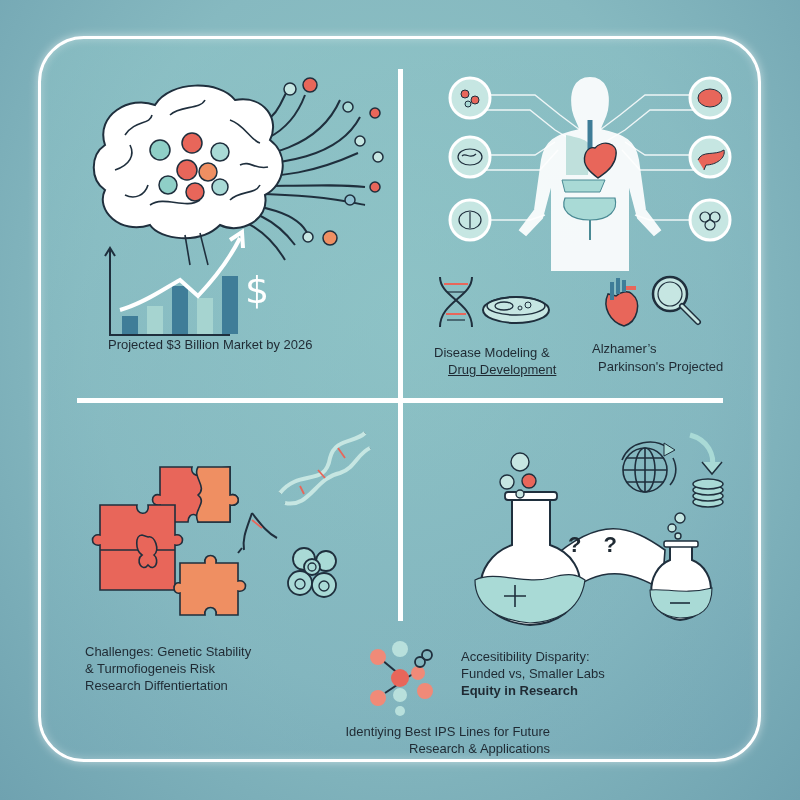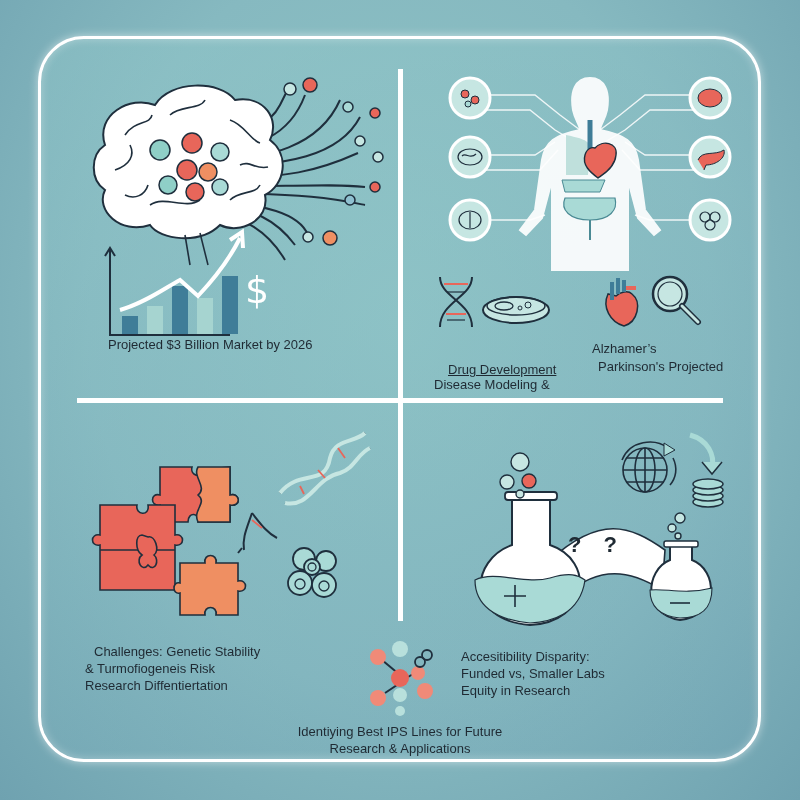--- a/index.html
+++ b/index.html
@@ -11,21 +11,21 @@
   }
   .frame {
     position:absolute; left:38px; top:36px; width:723px; height:726px;
     border:3px solid #ffffff; border-radius:46px; box-sizing:border-box;
     box-shadow: 0 0 10px rgba(255,255,255,0.55), inset 0 0 10px rgba(255,255,255,0.35);
     background: linear-gradient(160deg, rgba(150,205,205,0.35), rgba(110,160,180,0.25));
   }
   .vdiv { position:absolute; left:398px; top:69px; width:5px; height:552px; background:#fff; }
   .hdiv { position:absolute; left:77px; top:398px; width:646px; height:5px; background:#fff; }
   .label { position:absolute; font-size:13px; line-height:17px; color:#1f2a33; white-space:nowrap; }
-  .center { text-align:center; }
+  .center { text-align:right; }
   svg { position:absolute; overflow:visible; }
 </style>
 </head>
 <body>
 
 <div class="frame"></div>
 <div class="vdiv"></div>
 <div class="hdiv"></div>
 
 <svg width="320" height="200" style="left:90px;top:75px">
@@ -168,21 +168,21 @@
   <path d="M14 10 L14 28 M20 6 L20 22 M26 8 L26 20" stroke="#3f7d98" stroke-width="4"></path>
   <path d="M28 16 L38 16" stroke="#e8665a" stroke-width="4"></path>
 </svg>
 <svg width="56" height="60" style="left:648px;top:272px">
   <circle cx="22" cy="22" r="17" fill="#c6e6e2" stroke="#1f2f3d" stroke-width="2.5"></circle>
   <circle cx="22" cy="22" r="12" fill="none" stroke="#1f2f3d" stroke-width="1.2"></circle>
   <path d="M34 34 L50 50" stroke="#1f2f3d" stroke-width="6" stroke-linecap="round"></path>
   <path d="M34 34 L50 50" stroke="#c6e6e2" stroke-width="3" stroke-linecap="round"></path>
 </svg>
 
-<div class="label" style="left:434px;top:344px;margin-top:32px;">Disease Modeling &amp;</div>
+<div class="label" style="left:434px;top:344px;">Disease Modeling &amp;</div>
 <div class="label" style="left:448px;top:361px;text-decoration:underline;">Drug Development</div>
 <div class="label" style="left:592px;top:340px;">Alzhamer’s</div>
 <div class="label" style="left:598px;top:358px;">Parkinson's Projected</div>
 
 <svg width="200" height="180" style="left:80px;top:455px">
   <g stroke="#1f2f3d" stroke-width="1.6">
     <path d="M80 12 L112 12 C110 20 120 24 122 15 L150 12 L150 40 C160 37 162 52 150 50 L150 67 L118 67 C120 58 108 56 108 67 L80 67 L80 50 C70 52 70 37 80 40 Z" fill="#e8665a"></path>
     <path d="M118 12 L150 12 L150 40 C160 37 162 52 150 50 L150 67 L118 67 C112 55 128 48 118 40 C128 32 112 22 118 12 Z" fill="#ef8f62"></path>
     <path d="M20 50 L57 50 C55 60 70 62 68 50 L95 50 L95 80 C105 78 105 92 95 90 L95 135 L20 135 L20 90 C10 92 10 78 20 80 Z" fill="#e8665a"></path>
     <path d="M20 95 L95 95" fill="none"></path>
@@ -221,21 +221,21 @@
       <circle cx="42" cy="40" r="12"></circle>
       <circle cx="30" cy="22" r="8"></circle>
   </g>
   <g stroke="#1f2f3d" stroke-width="1.3" fill="none">
     <circle cx="18" cy="39" r="5"></circle>
       <circle cx="42" cy="41" r="5"></circle>
       <circle cx="30" cy="22" r="4"></circle>
   </g>
 </svg>
 
-<div class="label" style="left:94px;top:643px;">Challenges: Genetic Stability</div>
+<div class="label" style="left:85px;top:643px;">Challenges: Genetic Stability</div>
 <div class="label" style="left:85px;top:660px;">&amp; Turmofiogeneis Risk</div>
 <div class="label" style="left:85px;top:677px;">Research Diffentiertation</div>
 
 <svg width="300" height="220" style="left:450px;top:410px">
   <path d="M100 150 C150 105 180 115 215 140 L212 180 C180 160 150 155 115 185 Z" fill="#ffffff" stroke="#1f2f3d" stroke-width="1.6"></path>
 
   <path d="M62 88 L62 135 C20 150 15 210 80 215 C140 212 145 150 100 135 L100 88 Z" fill="#ffffff" stroke="#1f2f3d" stroke-width="2"></path>
   <rect x="55" y="82" width="52" height="8" rx="3" fill="#ffffff" stroke="#1f2f3d" stroke-width="1.8"></rect>
   <path d="M25 170 C45 160 75 175 100 168 C120 162 128 165 135 170 C130 205 100 212 80 213 C45 210 25 195 25 170 Z" fill="#a9dad6" stroke="#1f2f3d" stroke-width="1.2"></path>
   <path d="M65 175 L65 197 M54 186 L76 186" stroke="#1f2f3d" stroke-width="1.6"></path>
@@ -271,21 +271,21 @@
     <ellipse cx="258" cy="92" rx="15" ry="5"></ellipse>
       <ellipse cx="258" cy="86" rx="15" ry="5"></ellipse>
     <ellipse cx="258" cy="80" rx="15" ry="5"></ellipse>
       <ellipse cx="258" cy="74" rx="15" ry="5"></ellipse>
   </g>
 </svg>
 <div style="position:absolute;left:568px;top:532px;font-size:22px;font-weight:bold;letter-spacing:8px;color:#1f2a33;">? ?</div>
 
 <div class="label" style="left:461px;top:648px;">Accesitibility Disparity:</div>
 <div class="label" style="left:461px;top:665px;">Funded vs, Smaller Labs</div>
-<div class="label" style="left:461px;top:682px;">Equity in Research</div>
+<div class="label" style="left:461px;top:682px;font-weight:bold;">Equity in Research</div>
 
 <svg width="90" height="80" style="left:360px;top:635px">
   <g stroke="#1f2f3d" stroke-width="2" fill="none">
     <path d="M22 25 L40 40"></path>
       <path d="M40 48 L25 58"></path>
       <path d="M48 42 L60 35"></path>
   </g>
   <circle cx="40" cy="14" r="8" fill="#b8e0dc"></circle>
   <circle cx="18" cy="22" r="8" fill="#f08a78"></circle>
   <circle cx="40" cy="43" r="9" fill="#e8665a"></circle>

